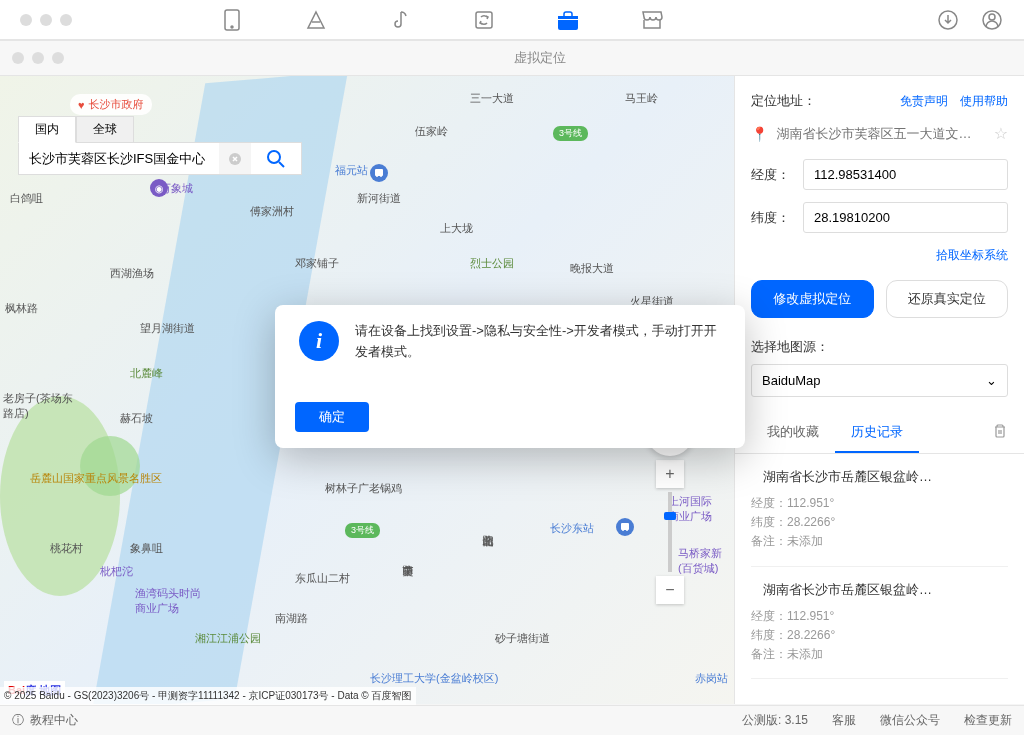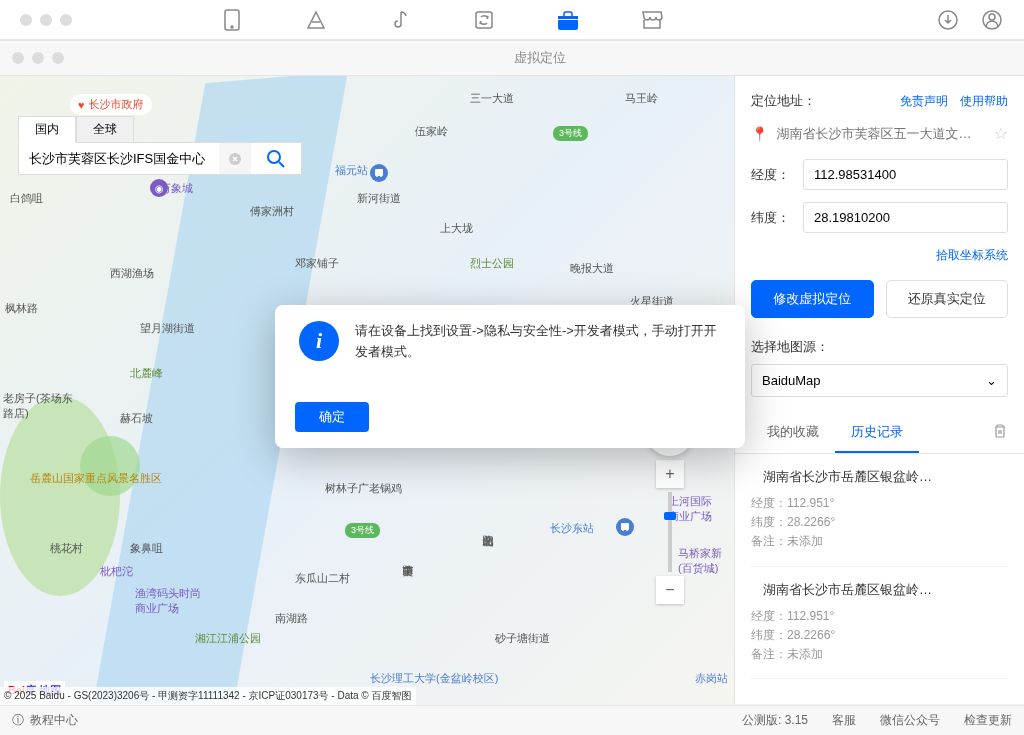--- a/index.html
+++ b/index.html
@@ -67,21 +67,21 @@
     .addr-text { font-size: 13px; color: #737373; flex: 1; overflow: hidden; text-overflow: ellipsis; white-space: nowrap; }
     .star-icon { color: #ccc; cursor: pointer; }
     
     .coord-row { display: flex; align-items: center; gap: 12px; margin-bottom: 12px; }
     .coord-label { font-size: 13px; color: #333; width: 40px; }
     .coord-input { flex: 1; padding: 7px 10px; border: 1px solid #ddd; border-radius: 3px; font-size: 13px; }
     
     .pickup-link { text-align: right; margin-bottom: 16px; }
     
     .action-buttons { display: flex; gap: 12px; margin-bottom: 20px; }
-    .btn { flex: 1; padding: 9px; border: 1px solid #ddd; border-radius: 5px; font-size: 13px; cursor: pointer; text-align: center; }
+    .btn { flex: 1; padding: 9px; border: 1px solid #ddd; border-radius: 11px; font-size: 13px; cursor: pointer; text-align: center; }
     .btn-primary { background: #0066ff; color: #fff; border-color: #0066ff; }
     .btn-secondary { background: #fff; color: #333; }
     
     .mapsource-label { font-size: 13px; color: #333; margin-bottom: 8px; }
     .select-box { width: 100%; padding: 8px 10px; border: 1px solid #ddd; border-radius: 3px; font-size: 13px; display: flex; justify-content: space-between; align-items: center; cursor: pointer; margin-bottom: 16px; }
     
     .history-tabs { display: flex; border-bottom: 1px solid #e5e5e5; margin: 0 -16px; padding: 0 16px; align-items: center; }
     .history-tab { padding: 10px 16px; font-size: 13px; cursor: pointer; color: #666; border-bottom: 2px solid transparent; }
     .history-tab.active { color: #0066ff; border-bottom-color: #0066ff; }
     .delete-icon { margin-left: auto; color: #999; cursor: pointer; }

